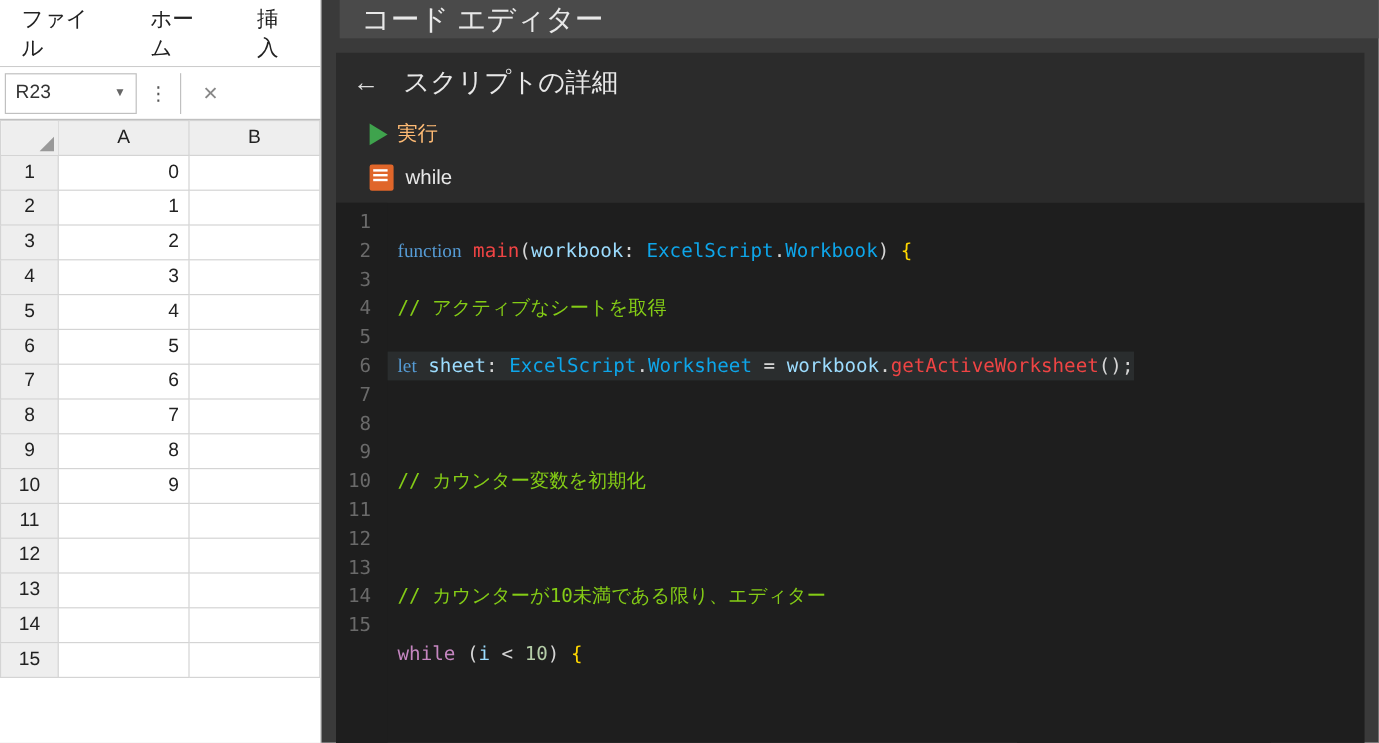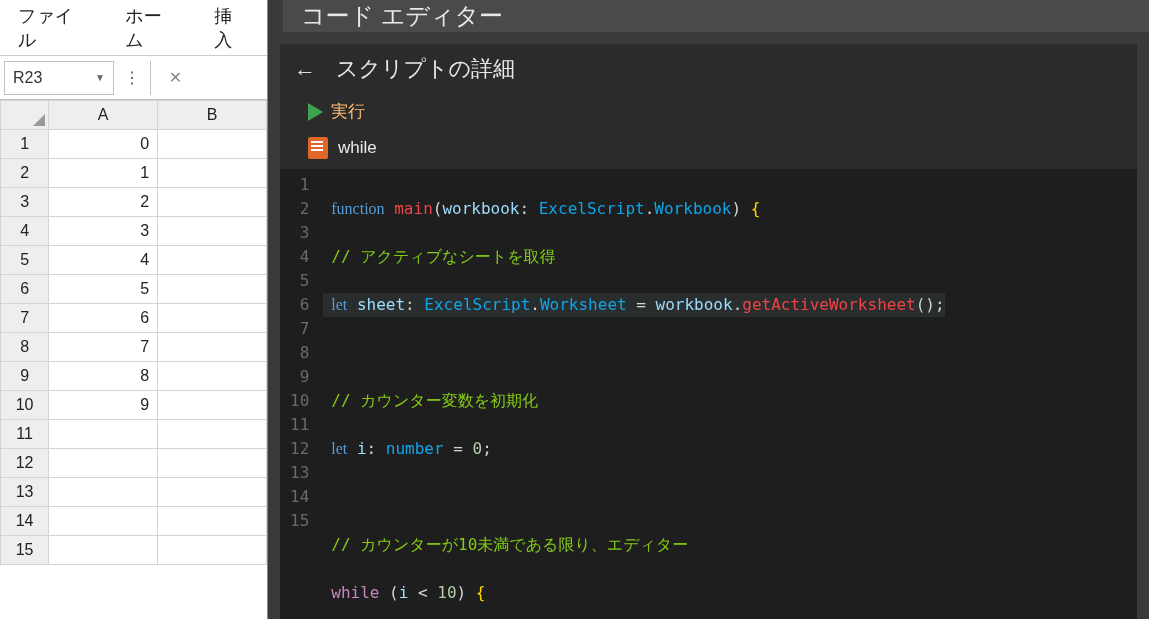--- a/index.html
+++ b/index.html
@@ -228,21 +228,20 @@
           <div>13</div>
           <div>14</div>
           <div>15</div>
         </div>
       <div class="code">
 <div class="line"><span class="fn">function</span> <span class="call">main</span>(<span class="id">workbook</span>: <span class="ty">ExcelScript</span>.<span class="ty">Workbook</span>) <span class="br">{</span></div>
 <div class="line indent1"><span class="cm">// アクティブなシートを取得</span></div>
 <div class="line indent1 hl"><span class="fn">let</span> <span class="id">sheet</span>: <span class="ty">ExcelScript</span>.<span class="ty">Worksheet</span> = <span class="id">workbook</span>.<span class="call">getActiveWorksheet</span>();</div>
 <div class="line"></div>
 <div class="line indent1"><span class="cm">// カウンター変数を初期化</span></div>
-<div class="line indent1"><span class="fn">let</span> <span class="id">i</span>: <span class="ty">number</span> = <span class="nu">0</span>;</div>
 <div class="line"></div>
 <div class="line indent1"><span class="cm">// カウンターが10未満である限り、エディター</span></div>
 <div class="line indent1"><span class="kw">while</span> (<span class="id">i</span> &lt; <span class="nu">10</span>) <span class="br">{</span></div>
 
 
 
 
 
 
       </div>

